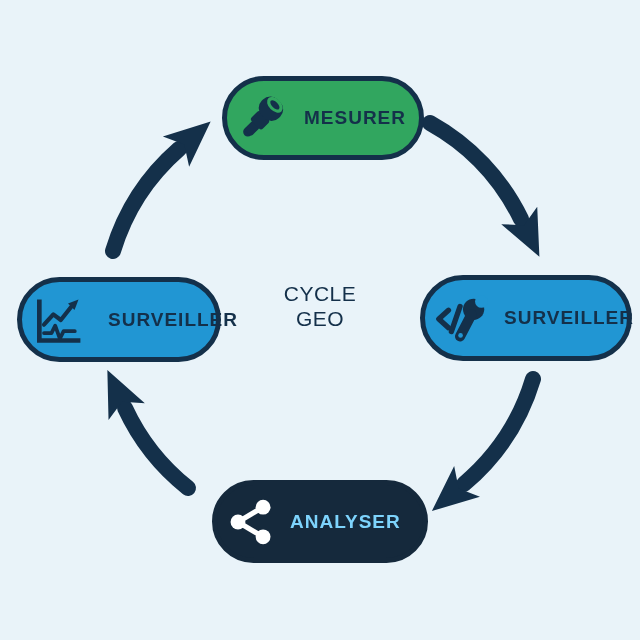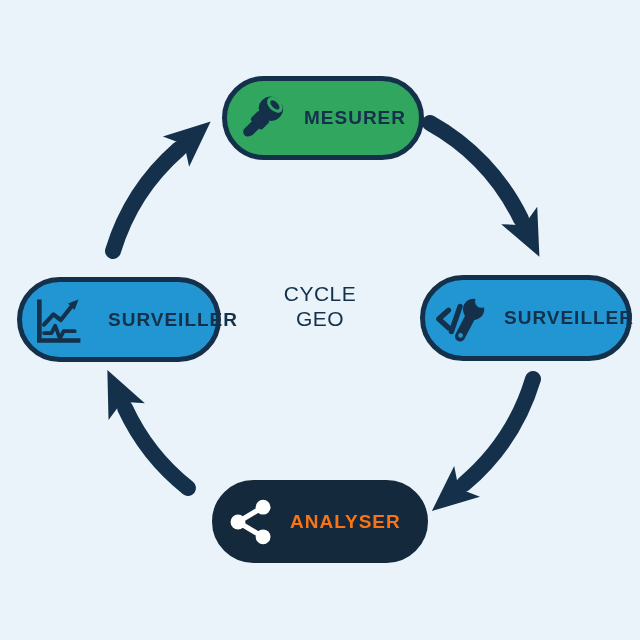--- a/index.html
+++ b/index.html
@@ -17,21 +17,21 @@
     gap:13px;border-radius:46px;border:5px solid var(--navy);
     padding:0 8px;
   }
   .pill .label{
     font-weight:bold;font-size:19px;letter-spacing:1px;color:var(--navy);
     white-space:nowrap;
   }
   .pill-mesurer{left:222px;top:76px;width:202px;height:84px;background:var(--green);}
   .pill-optimiser{left:420px;top:275px;width:212px;height:86px;background:var(--blue);}
   .pill-analyser{left:212px;top:480px;width:216px;height:83px;background:var(--dark-fill);border-color:var(--dark-fill);}
-  .pill-analyser .label{color:#f97316;}
+  .pill-analyser .label{color:#7dd3fc;}
   .pill-surveiller{left:17px;top:277px;width:204px;height:85px;background:var(--blue);gap:22px;}
   .icon{flex:0 0 auto;display:block;}
   .center-title{
     position:absolute;left:50%;top:281px;transform:translateX(-50%);
     width:260px;text-align:center;color:var(--navy);
     font-weight:normal;font-size:21px;letter-spacing:0.5px;line-height:25px;
   }
 </style>
 </head>
 <body>

